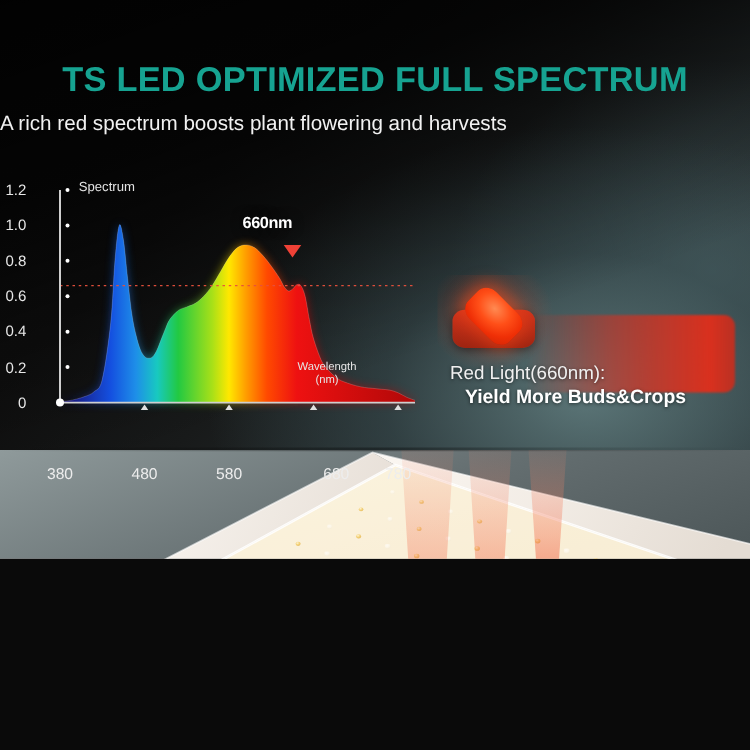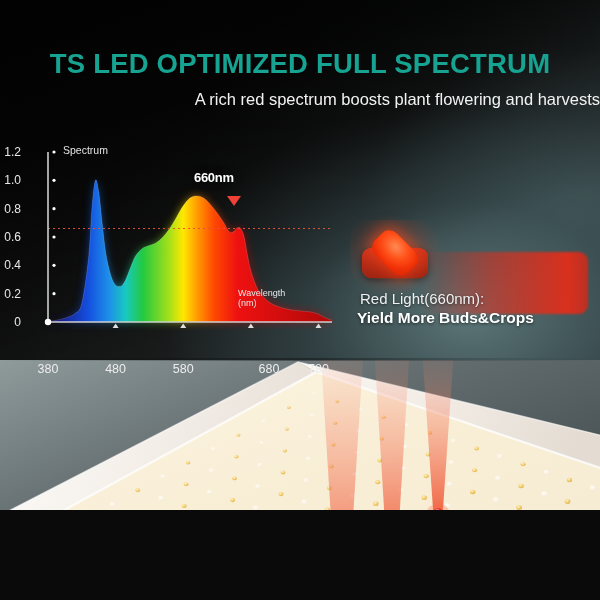--- a/index.html
+++ b/index.html
@@ -1,21 +1,21 @@
 <!DOCTYPE html>
 <html><head>
 <meta charset="utf-8">
 <style>
   html,body{margin:0;padding:0;}
   body{
     width:600px;height:600px;overflow:hidden;
     font-family:"Liberation Sans", sans-serif;
     background:#0a0a0a;
   }
-  #root{position:relative;width:600px;height:510px;overflow:hidden;background:#7f1d1d;}
+  #root{position:relative;width:600px;height:447px;overflow:hidden;background:#7f1d1d;}
 
   
   .top-band{
     position:absolute;left:0;top:0;width:600px;height:360px;
     background:
       radial-gradient(ellipse 420px 300px at 78% 88%, rgba(96,124,126,0.90) 0%, rgba(60,82,86,0.55) 38%, rgba(20,26,28,0.0) 72%),
       radial-gradient(ellipse 300px 240px at 95% 60%, rgba(74,98,101,0.70) 0%, rgba(30,40,42,0.0) 70%),
       linear-gradient(135deg,#121212 0%,#101010 32%,#181a1a 52%,#23292a 70%,#2e3638 100%);
   }
   .top-band:after{
@@ -23,44 +23,44 @@
     background:linear-gradient(160deg, rgba(0,0,0,0.92) 0%, rgba(0,0,0,0.75) 28%, rgba(0,0,0,0.25) 52%, rgba(0,0,0,0.0) 70%);
     pointer-events:none;
   }
 
   .headline{
     position:absolute;left:0;top:48px;width:600px;text-align:center;
     font-size:27.5px;font-weight:bold;letter-spacing:0.2px;
     color:#16a391;z-index:6;white-space:nowrap;
   }
   .subhead{
-    position:absolute;left:0;top:90px;width:600px;text-align:right;
+    position:absolute;left:0;top:90px;width:600px;text-align:left;
     font-size:16.5px;font-weight:400;color:#f2f2f2;z-index:6;white-space:nowrap;
   }
 
   
   .chart{position:absolute;left:26px;top:146px;width:310px;height:205px;z-index:5;}
   .chart svg{display:block;}
 
   .ylab{
     position:absolute;right:100%;margin-right:5px;
     font-size:12px;color:#e8e8e8;text-align:right;width:34px;
     transform:translateY(-50%);white-space:nowrap;
   }
   .xlab{
-    position:absolute;top:100%;margin-top:11px;
+    position:absolute;top:100%;margin-top:21px;
     font-size:12.5px;color:#ededed;text-align:center;width:48px;
     transform:translateX(-50%);white-space:nowrap;
   }
   .spectrum-tag{
     position:absolute;font-size:10.5px;color:#e3e3e3;white-space:nowrap;
   }
   .wl-tag{
     position:absolute;font-size:9px;color:#e6e6e6;line-height:1.12;
-    text-align:left;white-space:nowrap;
+    text-align:center;white-space:nowrap;
   }
   .nm-label{
     position:absolute;font-size:13px;font-weight:bold;color:#ffffff;
     white-space:nowrap;letter-spacing:-0.3px;
     text-shadow:0 0 9px rgba(0,0,0,0.75);
   }
   .nm-tri{
     position:absolute;width:0;height:0;
     border-left:7px solid transparent;border-right:7px solid transparent;
     border-top:10px solid #ef4136;
@@ -90,21 +90,21 @@
   .red-wash{
     position:absolute;left:68px;top:24px;width:168px;height:62px;
     background:linear-gradient(90deg, rgba(220,40,25,0.0) 0%, rgba(225,45,28,0.55) 42%, rgba(230,45,25,0.92) 88%, rgba(215,40,22,0.80) 100%);
     border-radius:0 9px 9px 0;filter:blur(1px);
   }
   .callout-l1{
     position:absolute;left:8px;top:62px;font-size:15px;color:#f0f0f0;
     white-space:nowrap;text-shadow:0 1px 3px rgba(0,0,0,0.55);
   }
   .callout-l2{
-    position:absolute;left:5px;top:81px;font-size:15.5px;font-weight:bold;color:#ffffff;
+    position:absolute;left:20px;top:81px;font-size:15.5px;font-weight:bold;color:#ffffff;
     white-space:nowrap;text-shadow:0 1px 3px rgba(0,0,0,0.6);
   }
 
   
   .photo{position:absolute;left:0;top:360px;width:600px;height:240px;overflow:hidden;
     background:linear-gradient(160deg,#9fa8a8 0%,#70797b 30%,#4e585a 62%,#3d4749 100%);}
   .photo svg{display:block;}
   .divider{position:absolute;left:0;top:358px;width:600px;height:3px;
     background:linear-gradient(90deg,rgba(0,0,0,0.0),rgba(0,0,0,0.35),rgba(0,0,0,0.0));z-index:7;}
 </style>

